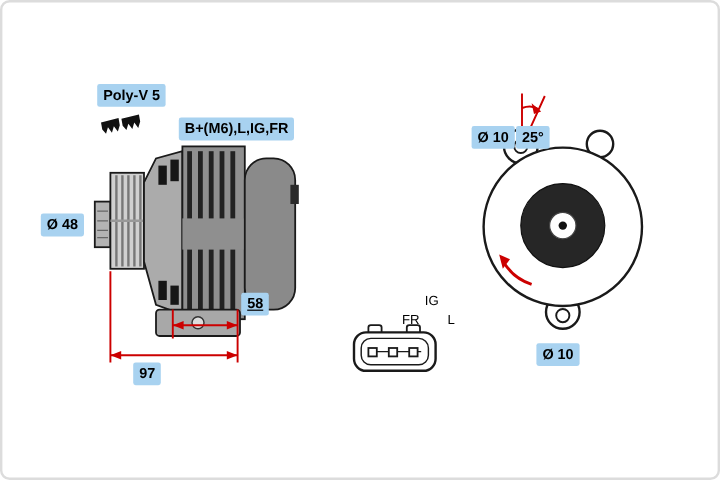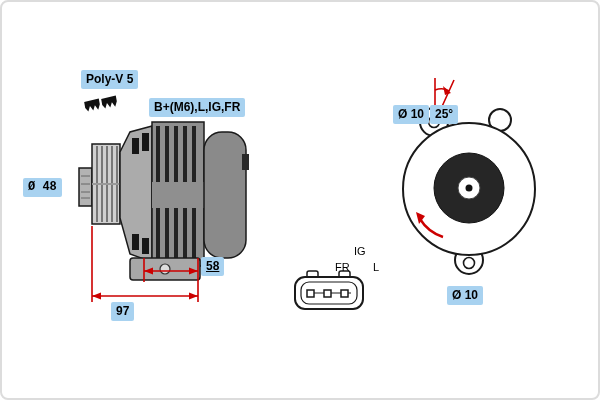--- a/index.html
+++ b/index.html
@@ -123,23 +123,23 @@
         <rect x="322" y="288" width="7" height="7" fill="#fff" stroke="#1a1a1a" stroke-width="1.5"></rect>
         <rect x="339" y="288" width="7" height="7" fill="#fff" stroke="#1a1a1a" stroke-width="1.5"></rect>
       </g>
     </g>
   </svg>
 
   <div class="hl-label" style="left:79px; top:68px;">Poly-V 5</div>
 
   <div class="hl-label" style="left:147px; top:96px;">B+(M6),L,IG,FR</div>
 
-  <div class="hl-label" style="left:21px; top:176px;font-family:Liberation Mono, monospace;">Ø 48</div>
+  <div class="hl-label" style="left:32px; top:176px;">Ø 48</div>
 
-  <div class="hl-label" style="left:199px; top:255px;text-decoration:underline;">58</div>
+  <div class="hl-label" style="left:199px; top:242px;text-decoration:underline;">58</div>
 
   <div class="hl-label" style="left:109px; top:300px;">97</div>
 
   <div class="hl-label" style="left:428px; top:63px;margin-top:40px;">25°</div>
 
   <div class="hl-label" style="left:391px; top:103px;">Ø 10</div>
 
   <div class="hl-label" style="left:445px; top:284px;">Ø 10</div>
 
   <span class="pin-label" style="left:299px; top:259px;">FR</span>

